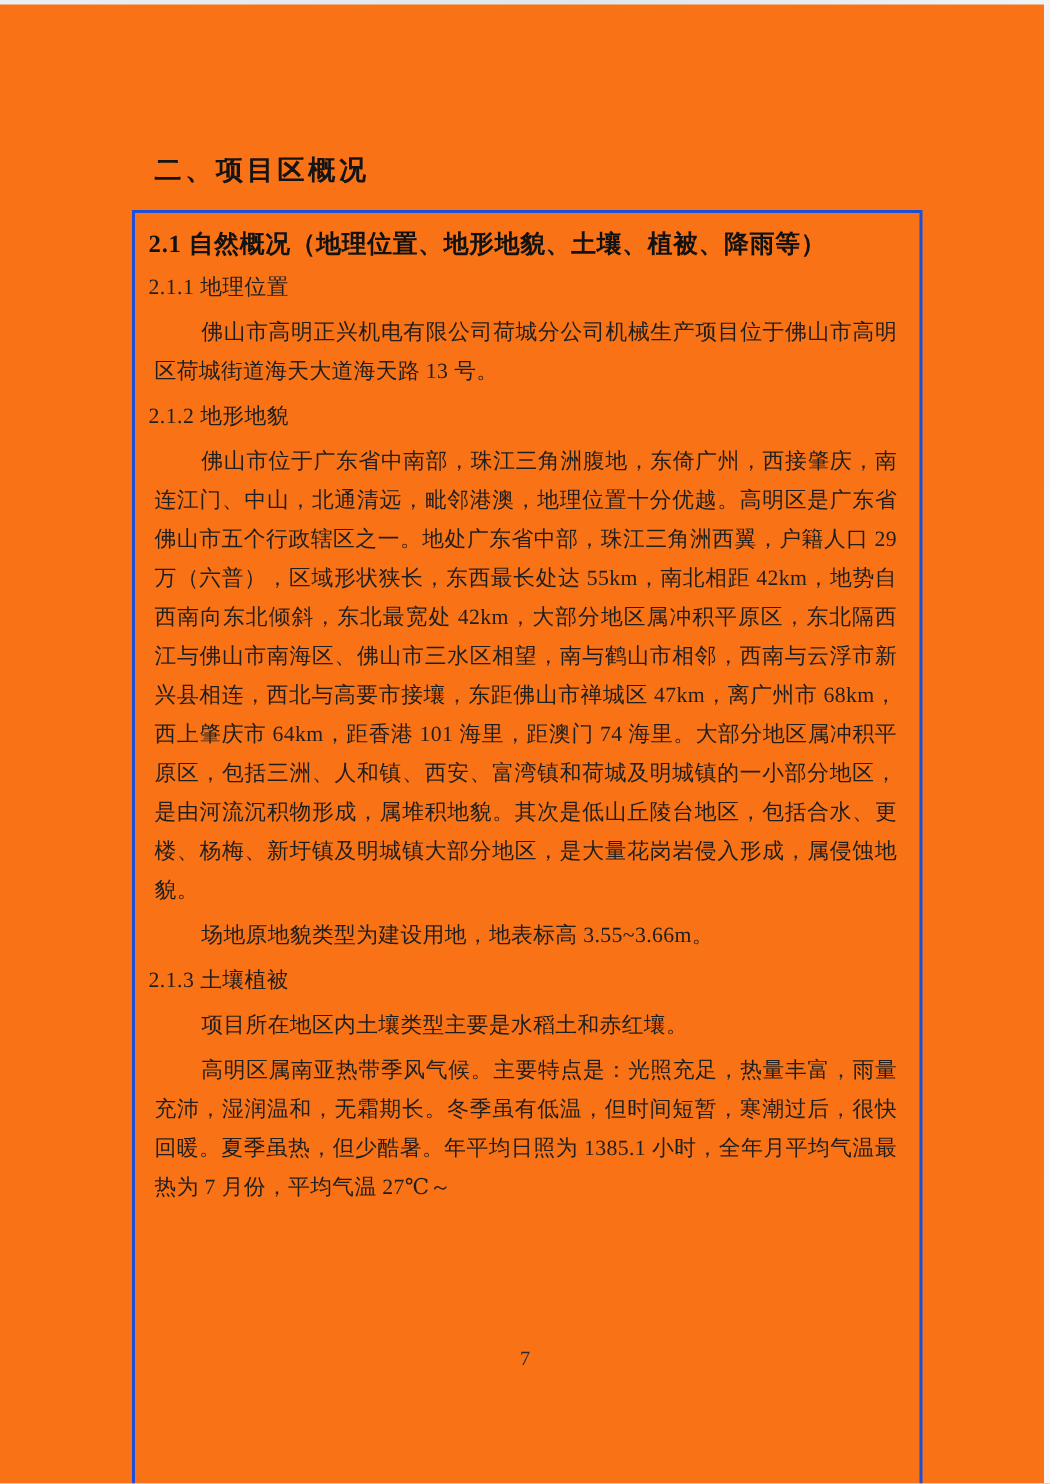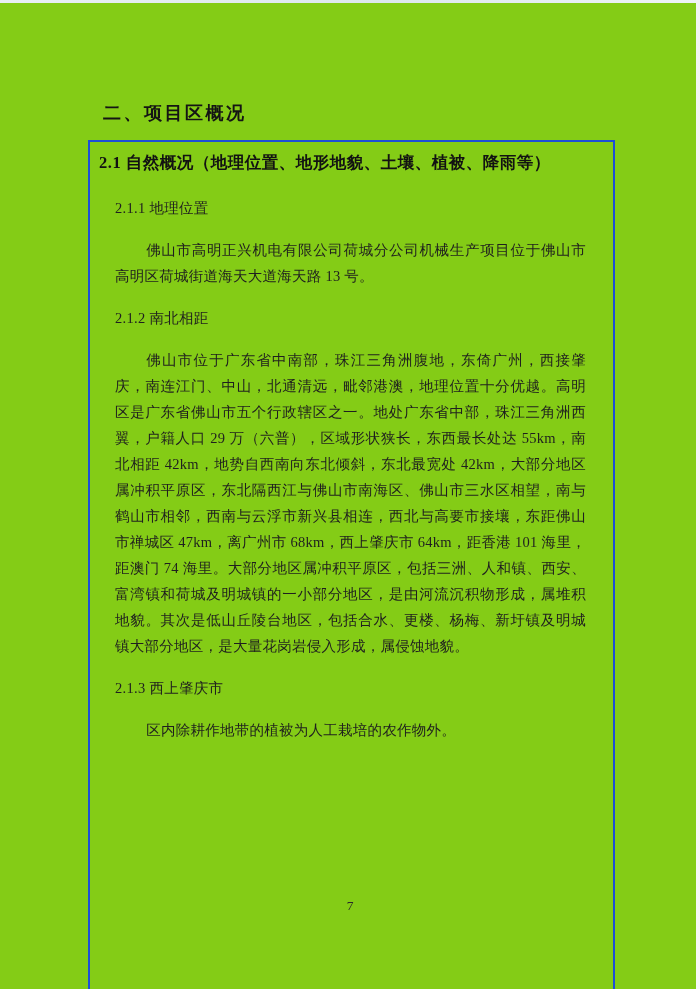--- a/index.html
+++ b/index.html
@@ -4,21 +4,21 @@
 <style>
   html, body {
     margin: 0;
     padding: 0;
     background: #ffffff;
   }
   .page {
     position: relative;
     width: 700px;
     height: 989px;
-    background: #84cc16;
+    background: #f97316;
     font-family: "Liberation Serif", "DejaVu Serif", serif;
     color: #1f1f1f;
     overflow: hidden;
   }
   .scan-top-edge {
     position: absolute;
     top: 0; left: 0; right: 0;
     height: 3px;
     background: linear-gradient(90deg, #e9eff3 0%, #dde7ed 55%, #eef3f6 100%);
   }
@@ -52,25 +52,25 @@
     font-size: 16.5px;
     font-weight: bold;
     line-height: 32px;
     letter-spacing: 0.5px;
     color: #121212;
     white-space: nowrap;
   }
   .sub-heading {
     font-size: 14.5px;
     line-height: 26px;
-    margin: 16px;
+    margin: 0;
     letter-spacing: 0.3px;
   }
   .body-paragraph {
-    margin: 16px;
+    margin: 4px;
     font-size: 14.5px;
     line-height: 26px;
     text-align: justify;
     text-indent: 2.15em;
     letter-spacing: 0.25px;
   }
   .page-footer {
     position: absolute;
     top: 898px;
     left: 0;
@@ -93,29 +93,31 @@
   <div class="content-box">
 
     <div class="box-title">2.1 自然概况（地理位置、地形地貌、土壤、植被、降雨等）</div>
 
     <section>
       <div class="sub-heading">2.1.1 地理位置</div>
       <p class="body-paragraph">佛山市高明正兴机电有限公司荷城分公司机械生产项目位于佛山市高明区荷城街道海天大道海天路 13 号。</p>
     </section>
 
     <section>
-      <div class="sub-heading">2.1.2 南北相距</div>
+      <div class="sub-heading">2.1.2 地形地貌</div>
       <p class="body-paragraph">佛山市位于广东省中南部，珠江三角洲腹地，东倚广州，西接肇庆，南连江门、中山，北通清远，毗邻港澳，地理位置十分优越。高明区是广东省佛山市五个行政辖区之一。地处广东省中部，珠江三角洲西翼，户籍人口 29 万（六普），区域形状狭长，东西最长处达 55km，南北相距 42km，地势自西南向东北倾斜，东北最宽处 42km，大部分地区属冲积平原区，东北隔西江与佛山市南海区、佛山市三水区相望，南与鹤山市相邻，西南与云浮市新兴县相连，西北与高要市接壤，东距佛山市禅城区 47km，离广州市 68km，西上肇庆市 64km，距香港 101 海里，距澳门 74 海里。大部分地区属冲积平原区，包括三洲、人和镇、西安、富湾镇和荷城及明城镇的一小部分地区，是由河流沉积物形成，属堆积地貌。其次是低山丘陵台地区，包括合水、更楼、杨梅、新圩镇及明城镇大部分地区，是大量花岗岩侵入形成，属侵蚀地貌。</p>
+      <p class="body-paragraph">场地原地貌类型为建设用地，地表标高 3.55~3.66m。</p>
     </section>
 
     <section>
-      <div class="sub-heading">2.1.3 西上肇庆市</div>
-      <p class="body-paragraph">区内除耕作地带的植被为人工栽培的农作物外。</p>
+      <div class="sub-heading">2.1.3 土壤植被</div>
+      <p class="body-paragraph">项目所在地区内土壤类型主要是水稻土和赤红壤。</p>
     </section>
 
     <section>
+      <p class="body-paragraph">高明区属南亚热带季风气候。主要特点是：光照充足，热量丰富，雨量充沛，湿润温和，无霜期长。冬季虽有低温，但时间短暂，寒潮过后，很快回暖。夏季虽热，但少酷暑。年平均日照为 1385.1 小时，全年月平均气温最热为 7 月份，平均气温 27℃～</p>
     </section>
 
   </div>
 
   <div class="page-footer">7</div>
 
 </div>
 
 </body></html>

